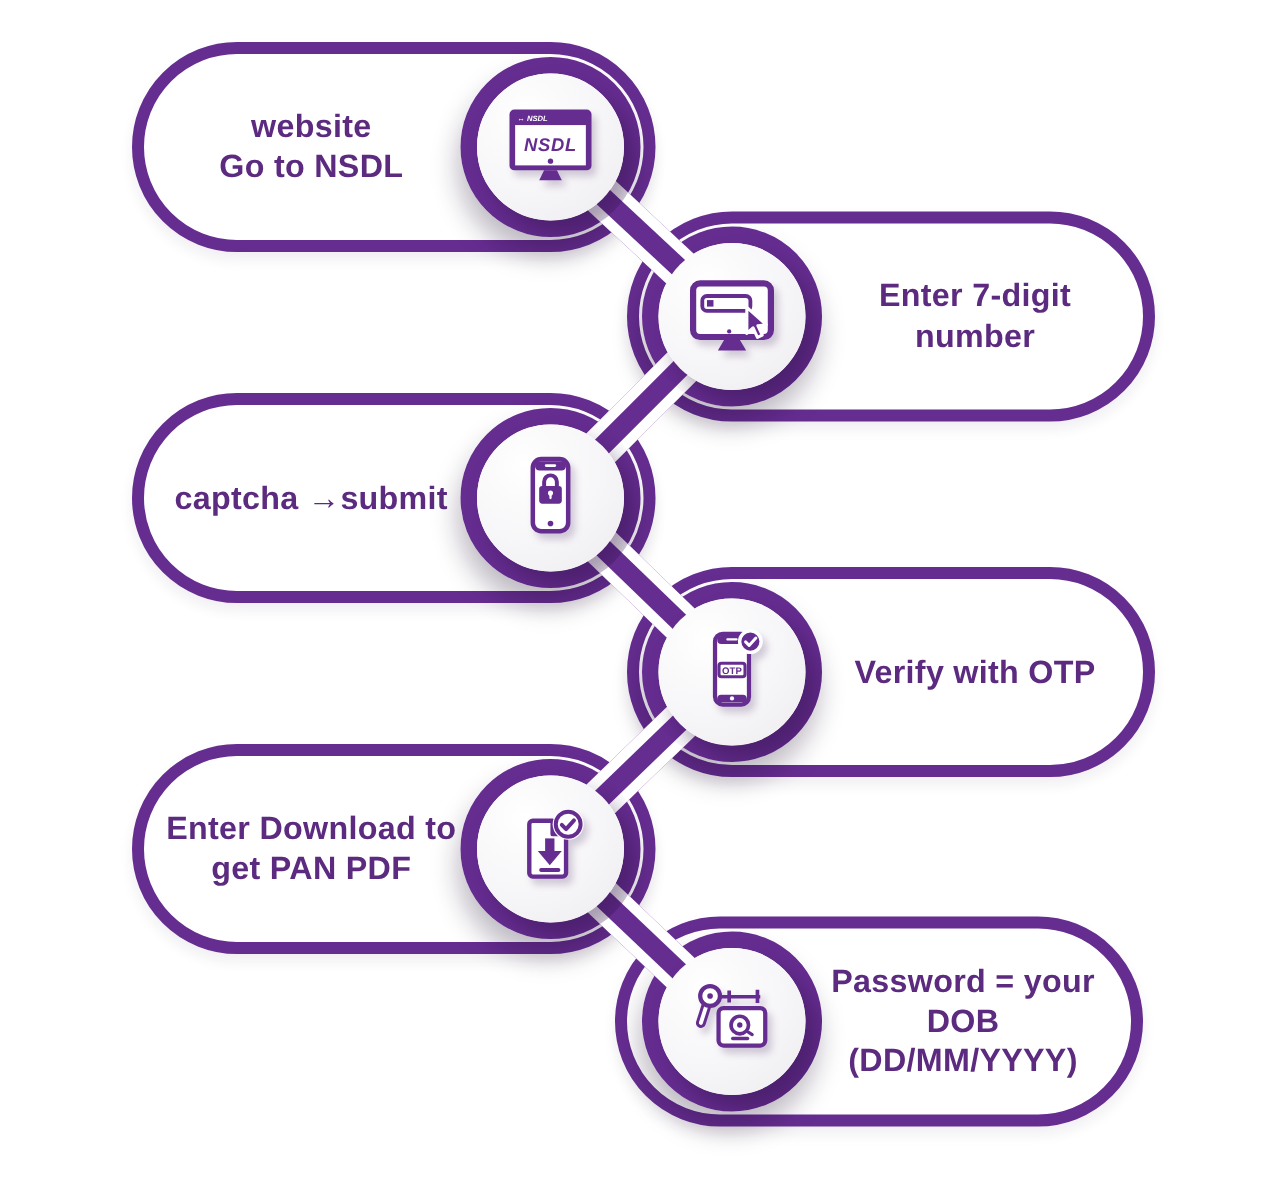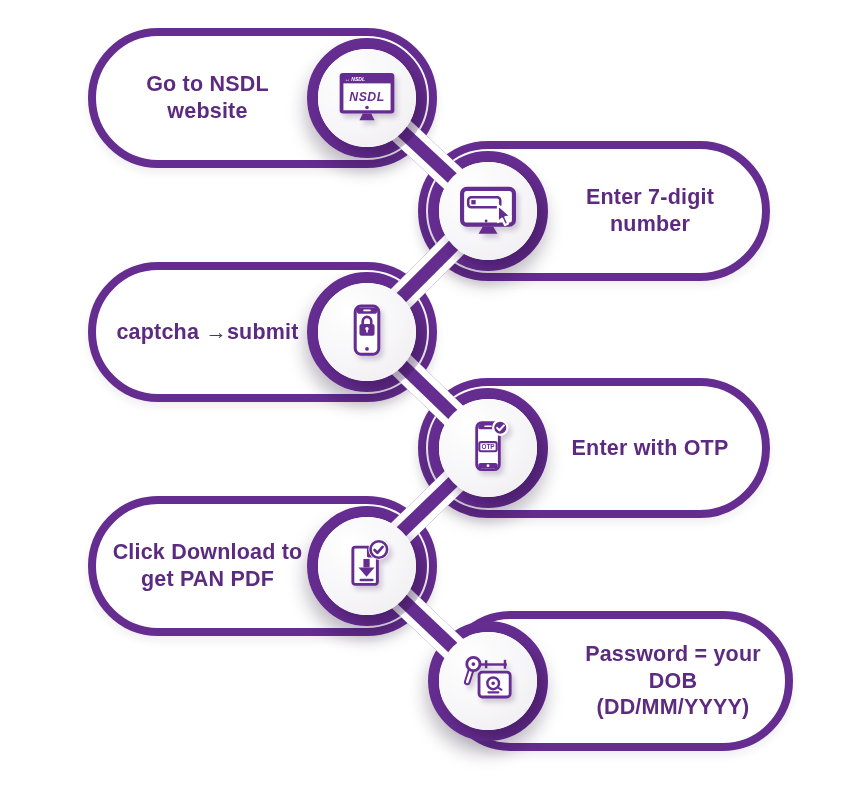--- a/index.html
+++ b/index.html
@@ -51,47 +51,47 @@
   }
   svg text{font-family:"Liberation Sans",sans-serif;}
 </style>
 </head>
 <body>
 
 <div class="stage">
 
   <div class="pill left" style="left:88px;top:28px;width:349px;height:140px;">
     <div class="txt">
+      <span>website</span>
       <span>Go to NSDL</span>
-      <span>website</span>
     </div>
   </div>
   <div class="pill right" style="left:418px;top:141px;width:352px;height:140px;">
     <div class="txt">
       <span>Enter 7-digit</span>
       <span>number</span>
     </div>
   </div>
   <div class="pill left" style="left:88px;top:262px;width:349px;height:140px;">
     <div class="txt">
       <span>captcha →submit</span>
     </div>
   </div>
   <div class="pill right" style="left:418px;top:378px;width:352px;height:140px;">
     <div class="txt">
-      <span>Enter with OTP</span>
+      <span>Verify with OTP</span>
     </div>
   </div>
   <div class="pill left" style="left:88px;top:496px;width:349px;height:140px;">
     <div class="txt">
-      <span>Click Download to</span>
+      <span>Enter Download to</span>
       <span>get PAN PDF</span>
     </div>
   </div>
-  <div class="pill right" style="left:441px;top:611px;width:352px;height:140px;">
+  <div class="pill right" style="left:410px;top:611px;width:352px;height:140px;">
     <div class="txt">
       <span>Password = your</span>
       <span>DOB</span>
       <span>(DD/MM/YYYY)</span>
     </div>
   </div>
 
   <div class="ring" style="left:307px;top:38px;"></div>
   <div class="ring" style="left:428px;top:151px;"></div>
   <div class="ring" style="left:307px;top:272px;"></div>

